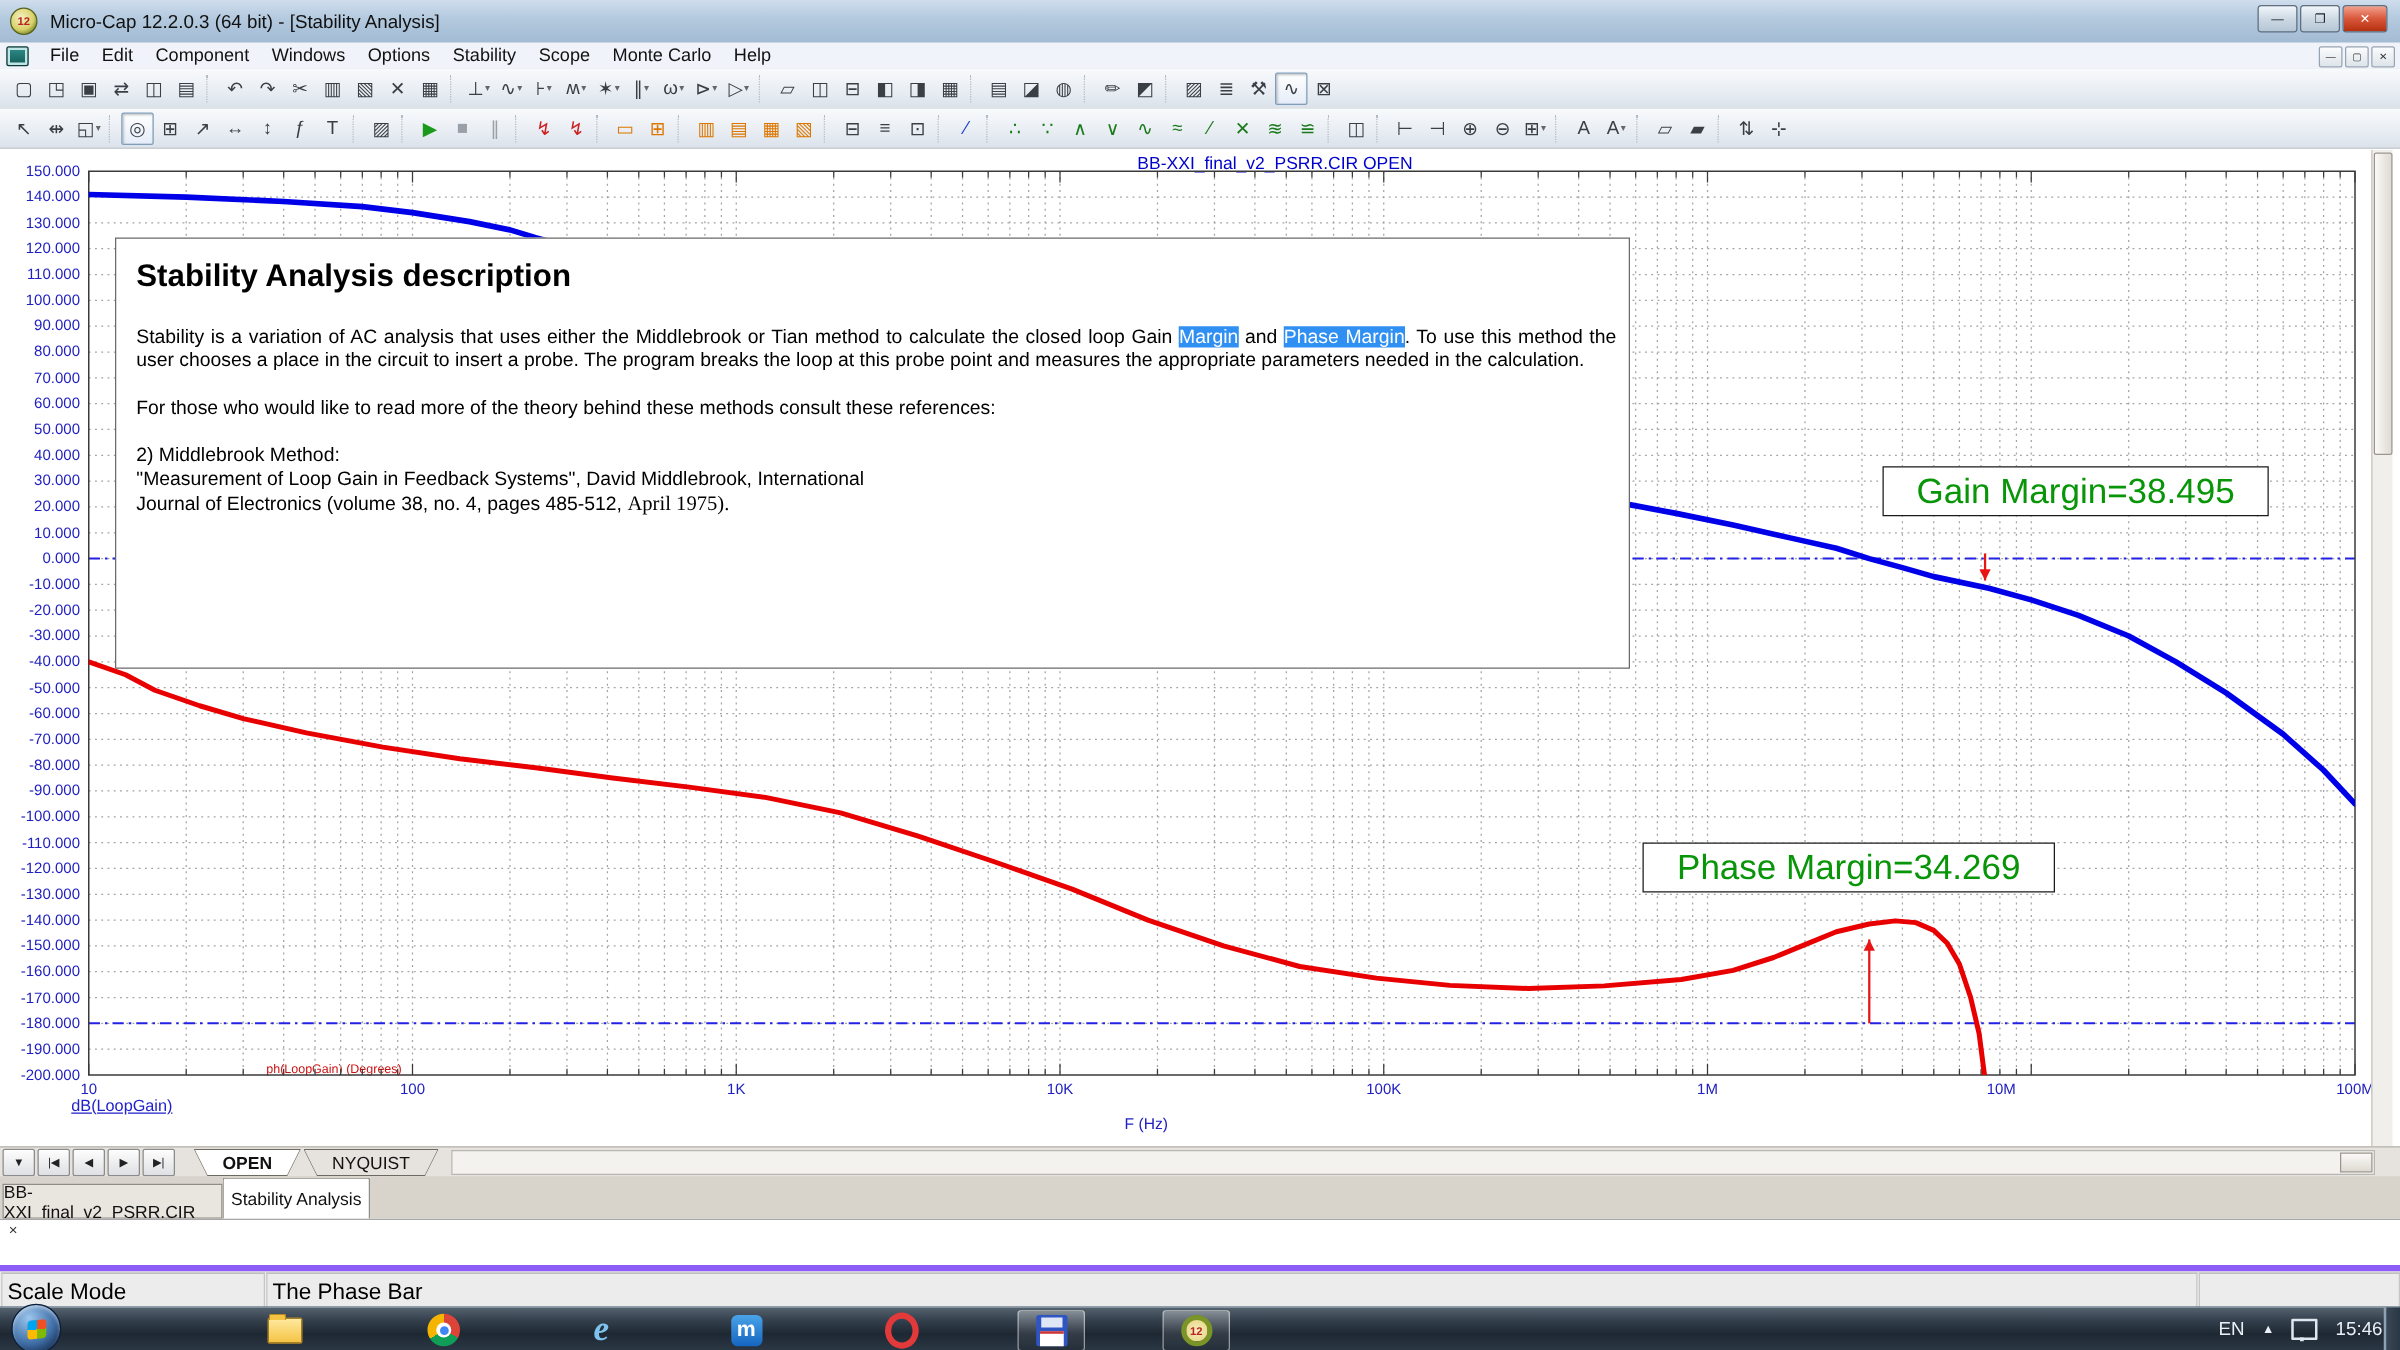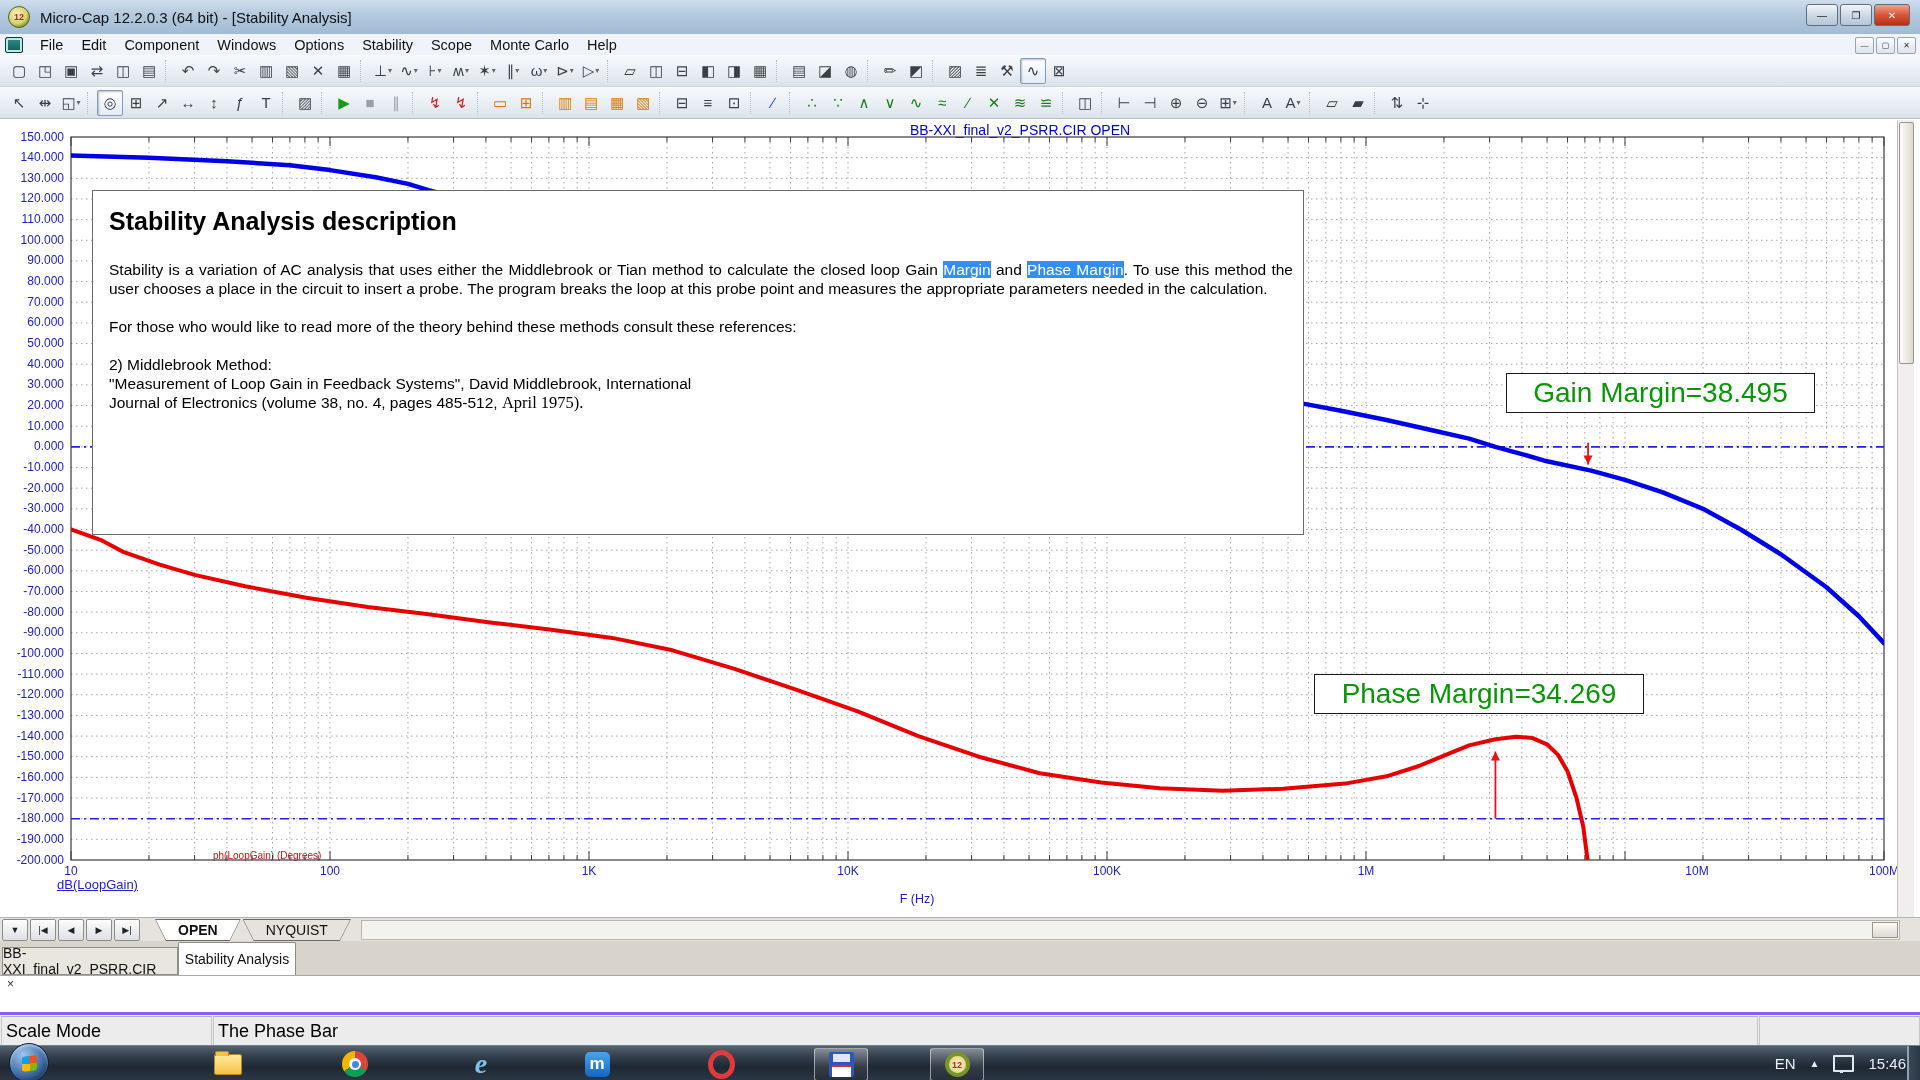--- a/index.html
+++ b/index.html
@@ -91,21 +91,21 @@
     display:flex;align-items:center;justify-content:center;color:#111;}
   .ftab.inactive{left:2px;top:6px;height:28px;width:176px;background:#e9e6e0;}
   .ftab.active{left:178px;top:1px;height:33px;width:118px;background:#fff;border-bottom:none;
     border-radius:2px 2px 0 0;}
   
   #strip{position:absolute;left:0;top:975px;width:1920px;height:37px;background:#fff;
     border-top:1px solid #a8a8a8;}
   #strip-x{position:absolute;left:7px;top:2px;font-size:12px;color:#333;line-height:12px;}
   
   #statusbar{position:absolute;left:0;top:1012px;width:1920px;height:33px;background:#ececec;
-    border-top:3px solid #8b5cf6;display:flex;}
+    border-top:5px solid #8b5cf6;display:flex;}
   .status-sec{border:1px solid #c6c6c6;border-top-color:#b0b0b0;margin:1px 0 1px 1px;
     font-size:18px;color:#000;display:flex;align-items:center;padding-left:4px;box-sizing:border-box;}
   #sec1{width:211px;} #sec2{width:1545px;} #sec3{flex:1;}
   
   #taskbar{position:absolute;left:0;top:1045px;width:1920px;height:35px;
     background:linear-gradient(#55636f,#333f4c 30%,#1e2833 60%,#2b3845);
     border-top:1px solid #6f8294;}
   #start-orb{position:absolute;left:9px;top:-3px;width:38px;height:38px;border-radius:50%;
     background:radial-gradient(circle at 35% 28%,#9cc6ee,#3f6ea6 55%,#152c4e 85%);
     border:1px solid #0e1f38;box-shadow:inset 0 2px 3px rgba(255,255,255,.5);
@@ -517,21 +517,21 @@
         <div class="ylab" style="top: 711.843px;">-190.000</div>
         <div class="ylab" style="top: 732.5px;">-200.000</div>
       </div>
     <div id="xlabels">
         <div class="xlab" style="left: 36px;">10</div>
         <div class="xlab" style="left: 295px;">100</div>
         <div class="xlab" style="left: 554px;">1K</div>
         <div class="xlab" style="left: 813px;">10K</div>
         <div class="xlab" style="left: 1072px;">100K</div>
         <div class="xlab" style="left: 1331px;">1M</div>
-        <div class="xlab" style="left: 1662px;">10M</div>
+        <div class="xlab" style="left: 1566px;">10M</div>
         <div class="xlab" style="left: 1849px;">100M</div>
       </div>
     <div id="xaxis-name">F (Hz)</div>
     <div id="legend-db">dB(LoopGain)</div>
     <div id="legend-ph">ph(LoopGain) (Degrees)</div>
   </div>
 
   <svg id="plotsvg" width="1920" height="1080">
       <defs>
         <clipPath id="pc">

